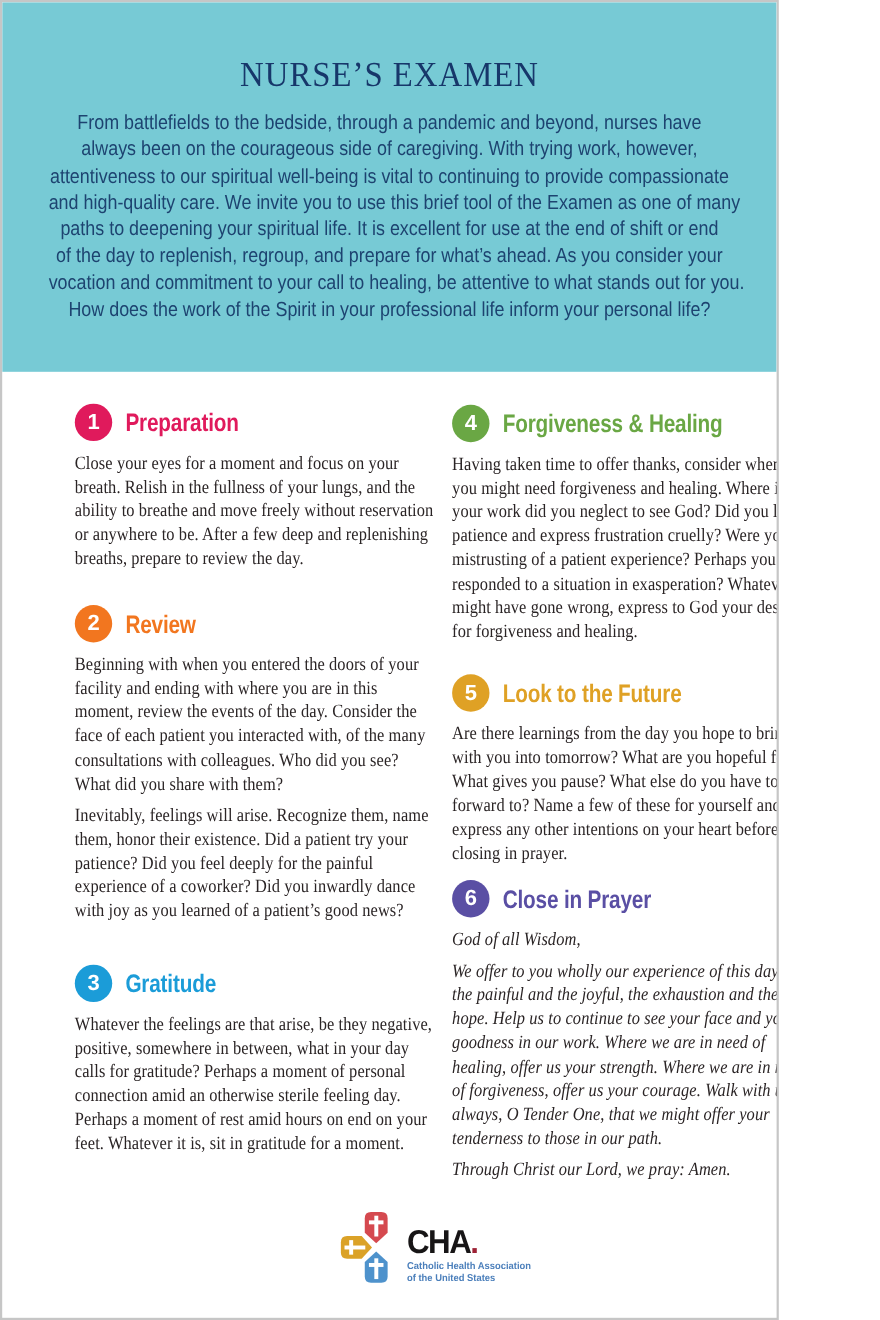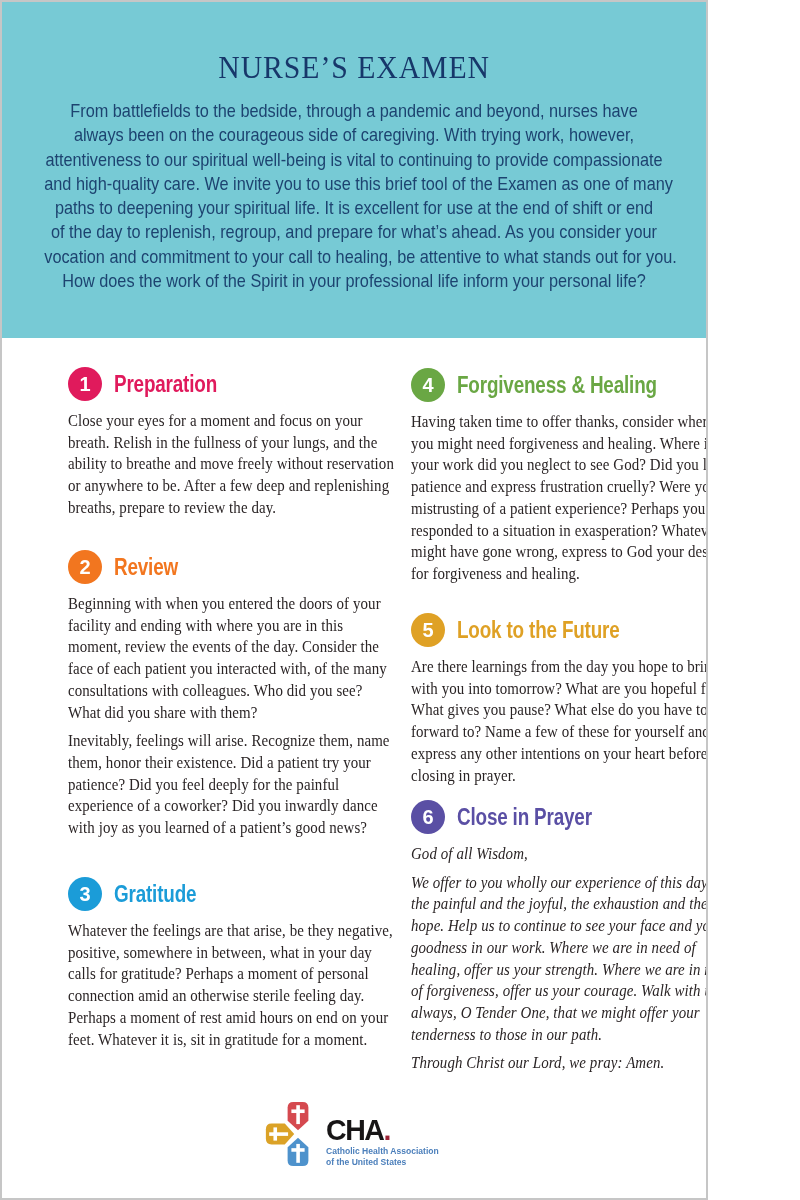--- a/index.html
+++ b/index.html
@@ -42,21 +42,21 @@
   }
   .sec-body{
     margin-top:9px;width:375px;transform:scaleX(0.878);transform-origin:left top;
     font-family:"Liberation Serif",serif;font-size:17px;line-height:21.7px;
     letter-spacing:0.1px;
   }
   .sec-body p{margin:0 0 7px 0;}
   .sec-body p:last-child{margin-bottom:0;}
   .prayer p{font-style:italic;}
   
-  .footer{position:absolute;top:1098px;left:0;width:100%;display:flex;justify-content:center;}
+  .footer{position:absolute;top:1098px;left:0;width:100%;display:flex;justify-content:center;padding-left:44px;}
   .logo{display:flex;align-items:flex-start;}
   .logo-cross{display:block;}
   .logo-textblock{margin-left:-6px;margin-top:19px;}
   .logo-acronym{
     font-weight:bold;font-size:30px;line-height:22px;letter-spacing:-1.5px;
     color:#171516;transform:scaleX(0.95);transform-origin:left top;white-space:nowrap;
   }
   .logo-tagline{
     margin-top:5px;font-size:9px;line-height:10.5px;font-weight:bold;
     transform:scaleX(0.95);transform-origin:left top;white-space:nowrap;

